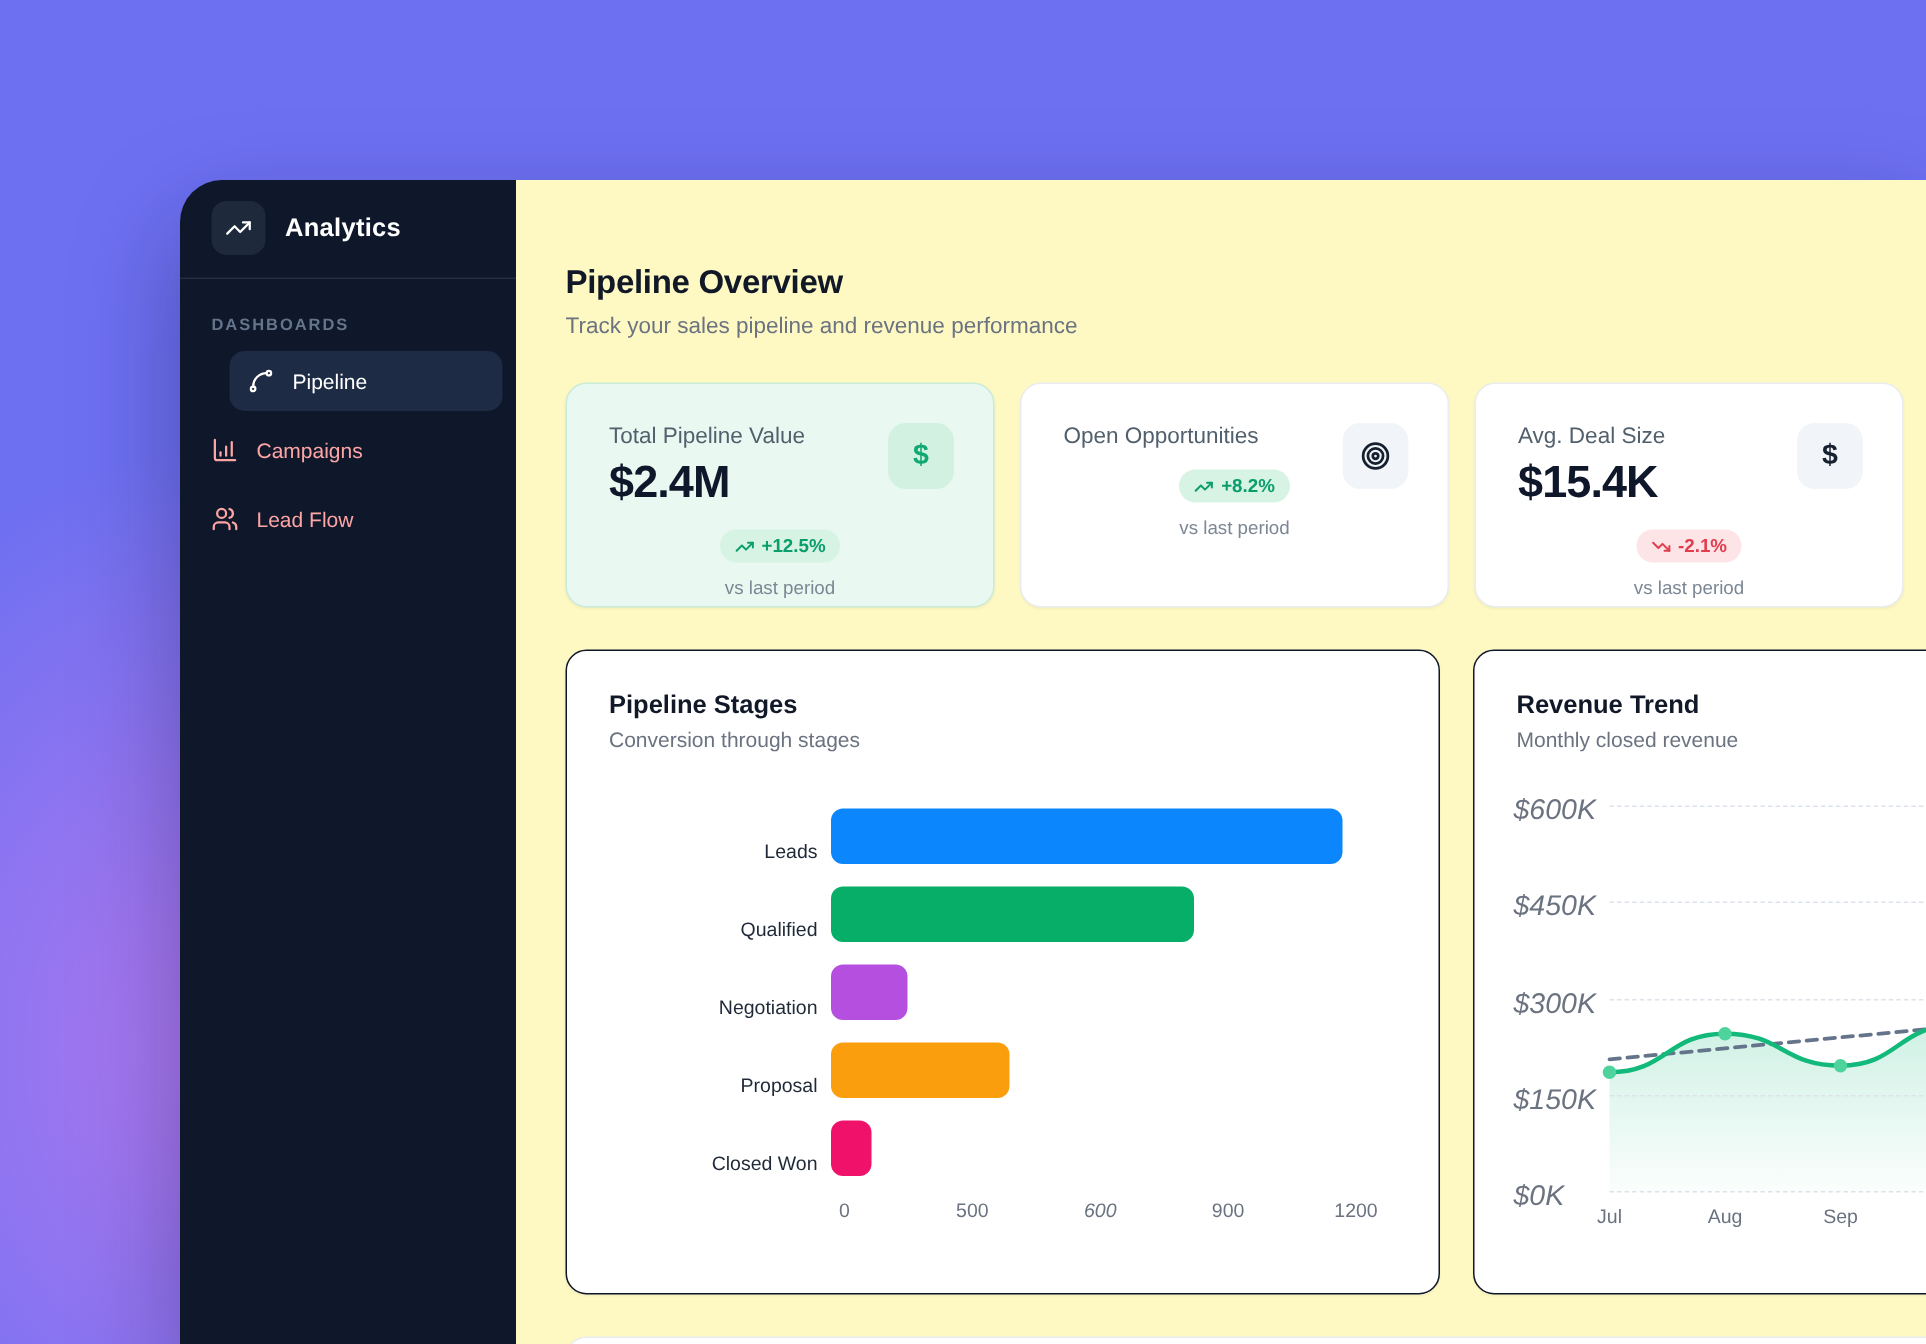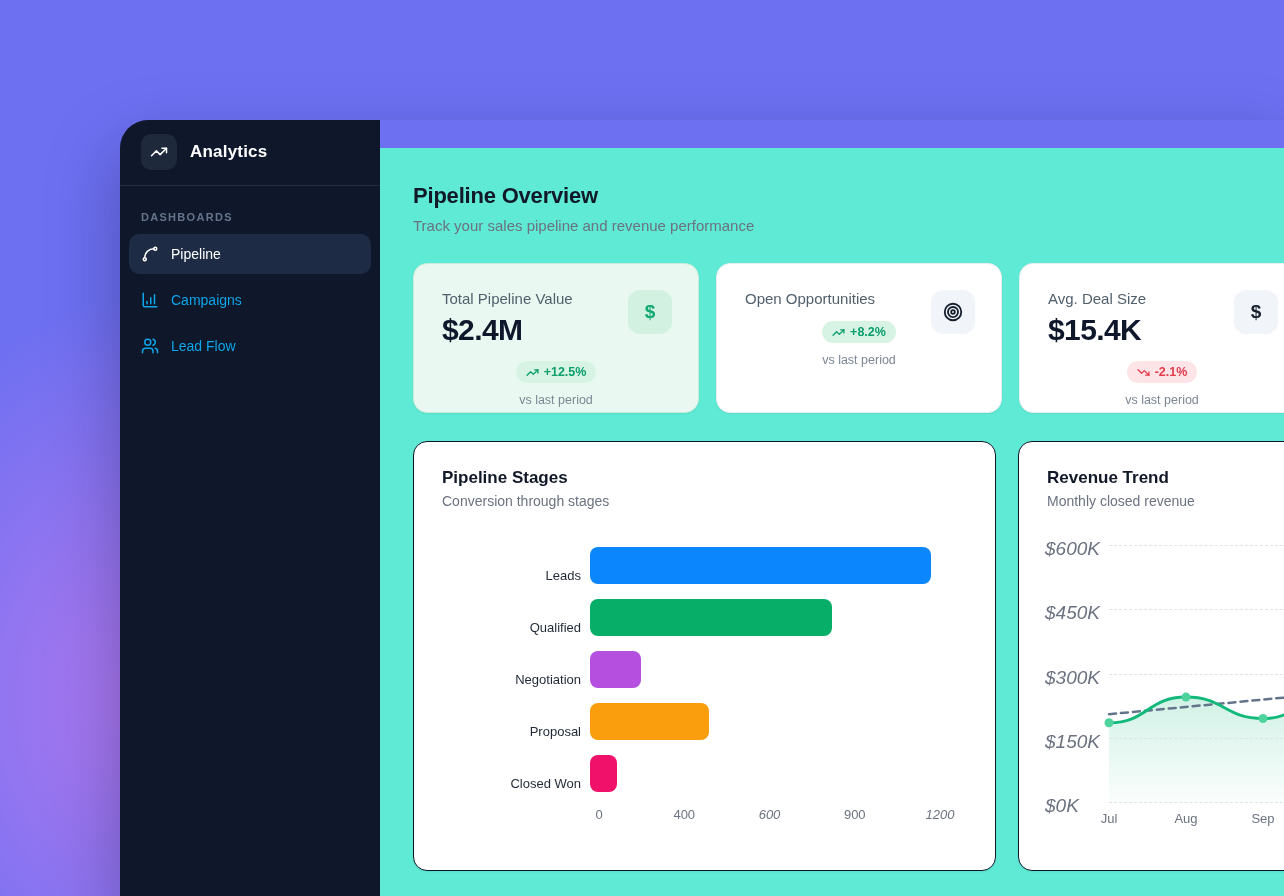--- a/index.html
+++ b/index.html
@@ -12,35 +12,35 @@
   .bg-glow {
     position: absolute; inset: 0;
     background: radial-gradient(520px 600px at 175px 700px, rgba(199,124,240,.8), rgba(199,124,240,0) 68%);
   }
   .window {
     position: absolute; left: 120px; top: 120px; right: 0; bottom: 0;
     display: flex; border-top-left-radius: 28px; overflow: hidden;
     box-shadow: 0 30px 70px rgba(18,18,60,.35);
   }
   
-  .sidebar { width: 260px; flex-shrink: 0; background: #0f172a; display: flex; flex-direction: column; }
+  .sidebar { width: 224px; flex-shrink: 0; background: #0f172a; display: flex; flex-direction: column; }
   .brand-row { display: flex; align-items: center; gap: 13px; padding: 14px 20px 15px 21px; }
   .brand-icon { width: 36px; height: 36px; border-radius: 10px; background: #1e293b; color: #fff;
     display: flex; align-items: center; justify-content: center; }
   .brand-icon svg { width: 18px; height: 18px; }
   .brand-name { font-size: 17px; font-weight: 700; color: #ffffff; letter-spacing: .2px; }
   .sidebar-divider { height: 1px; background: rgba(148,163,184,.16); }
   .section-label { padding: 25px 21px 11px; font-size: 11px; font-weight: 600; letter-spacing: 1.3px; color: #64748b; }
   .nav { padding: 0 9px; display: flex; flex-direction: column; gap: 6px; }
   .nav-item { display: flex; align-items: center; gap: 12px; height: 40px; padding: 0 12px;
-    border-radius: 10px; font-size: 14px; font-weight: 500; color: #0ea5e9; cursor: pointer; }
-  .nav-item.active { background: #1d2b45; color: #ffffff; }
+    border-radius: 10px; font-size: 14px; font-weight: 500; color: #fca5a5; cursor: pointer; }
+  .nav-item.active { background: #1d2b45; color: #ffffff; margin-left: 24px; }
   .nav-item svg { width: 18px; height: 18px; flex-shrink: 0; }
   
-  .main { flex: 1; background: #5eead4; padding: 35px 0 0 33px; overflow: hidden; margin-top: 28px; }
+  .main { flex: 1; background: #fef9c3; padding: 55px 0 0 33px; overflow: hidden; }
   .page-title { font-size: 22px; font-weight: 800; color: #111827; letter-spacing: -.2px; }
   .page-subtitle { margin-top: 8px; font-size: 15px; color: #6b7280; }
   .stat-row { display: flex; gap: 17px; margin-top: 29px; width: max-content; }
   .stat-card { width: 286px; height: 150px; background: #ffffff; border: 1px solid #e9edf2;
     border-radius: 14px; padding: 26px 28px; position: relative; box-shadow: 0 1px 2px rgba(16,24,40,.05); }
   .stat-card.highlight { background: #e9f9f1; border-color: #c8ecd9; }
   .stat-label { font-size: 15px; color: #52606d; }
   .stat-value { margin-top: 6px; font-size: 30px; font-weight: 800; color: #0f172a; letter-spacing: -.6px; }
   .stat-foot { display: flex; align-items: center; gap: 10px; margin-top: 14px; flex-direction: column; }
   .badge { display: inline-flex; align-items: center; gap: 5px; padding: 4px 10px; border-radius: 999px;
@@ -219,24 +219,24 @@
             </div>
             <div class="bar-row">
               <div class="bar-label">Closed Won</div>
               <div class="bar-track">
                 <div class="bar" style="width: 7.91667%; background: rgb(240, 17, 107);"></div>
               </div>
             </div>
           </div>
         <div class="bar-axis">
             <span style="left: 0%;">0</span>
-            <span style="left: 25%;">400</span>
+            <span style="left: 25%;">500</span>
             <span style="left: 50%; font-style: italic;">600</span>
             <span style="left: 75%;">900</span>
-            <span style="left: 100%; font-style: italic;">1200</span>
+            <span style="left: 100%;">1200</span>
           </div>
       </div>
 
       <div class="chart-card revenue">
         <div class="chart-title">Revenue Trend</div>
         <div class="chart-subtitle">Monthly closed revenue</div>
         <div class="line-wrap">
           <svg class="line-svg" width="306" height="257">
               <defs>
                 <linearGradient id="ag" x1="0" y1="0" x2="0" y2="1">

